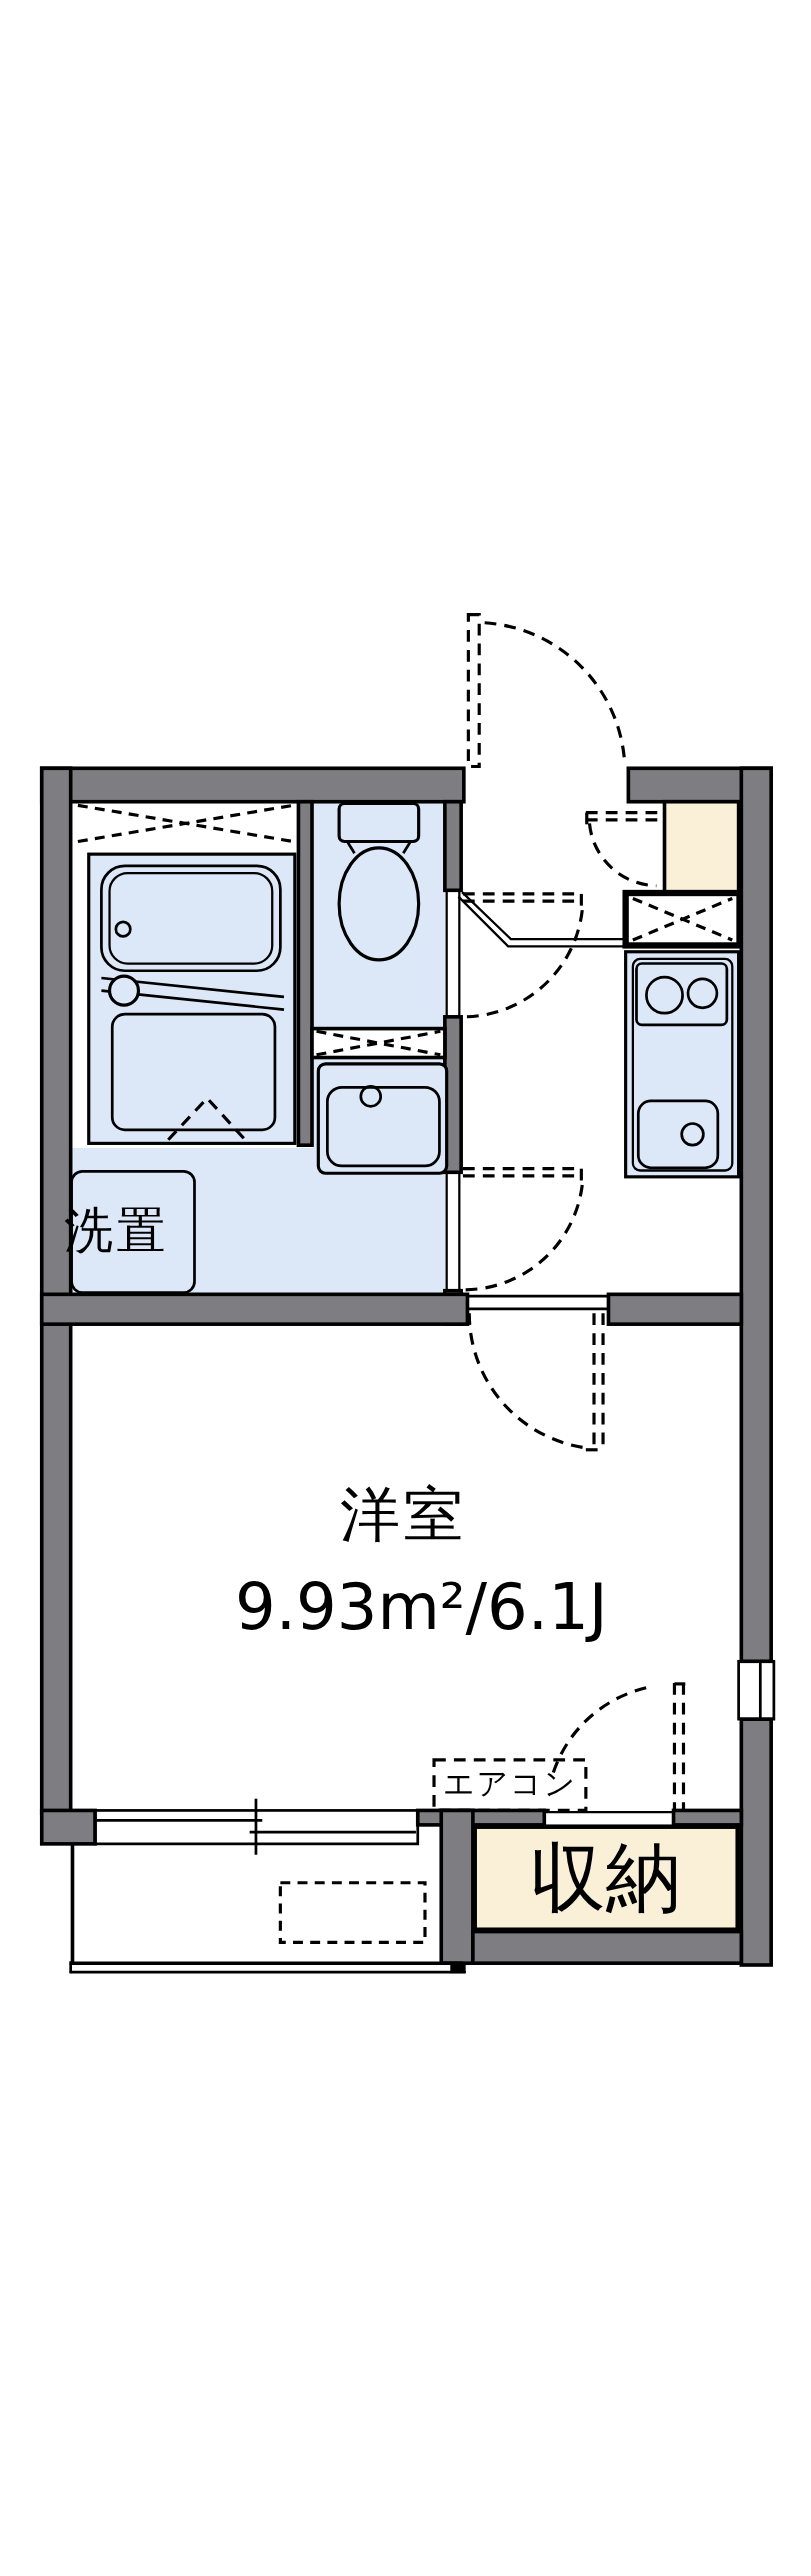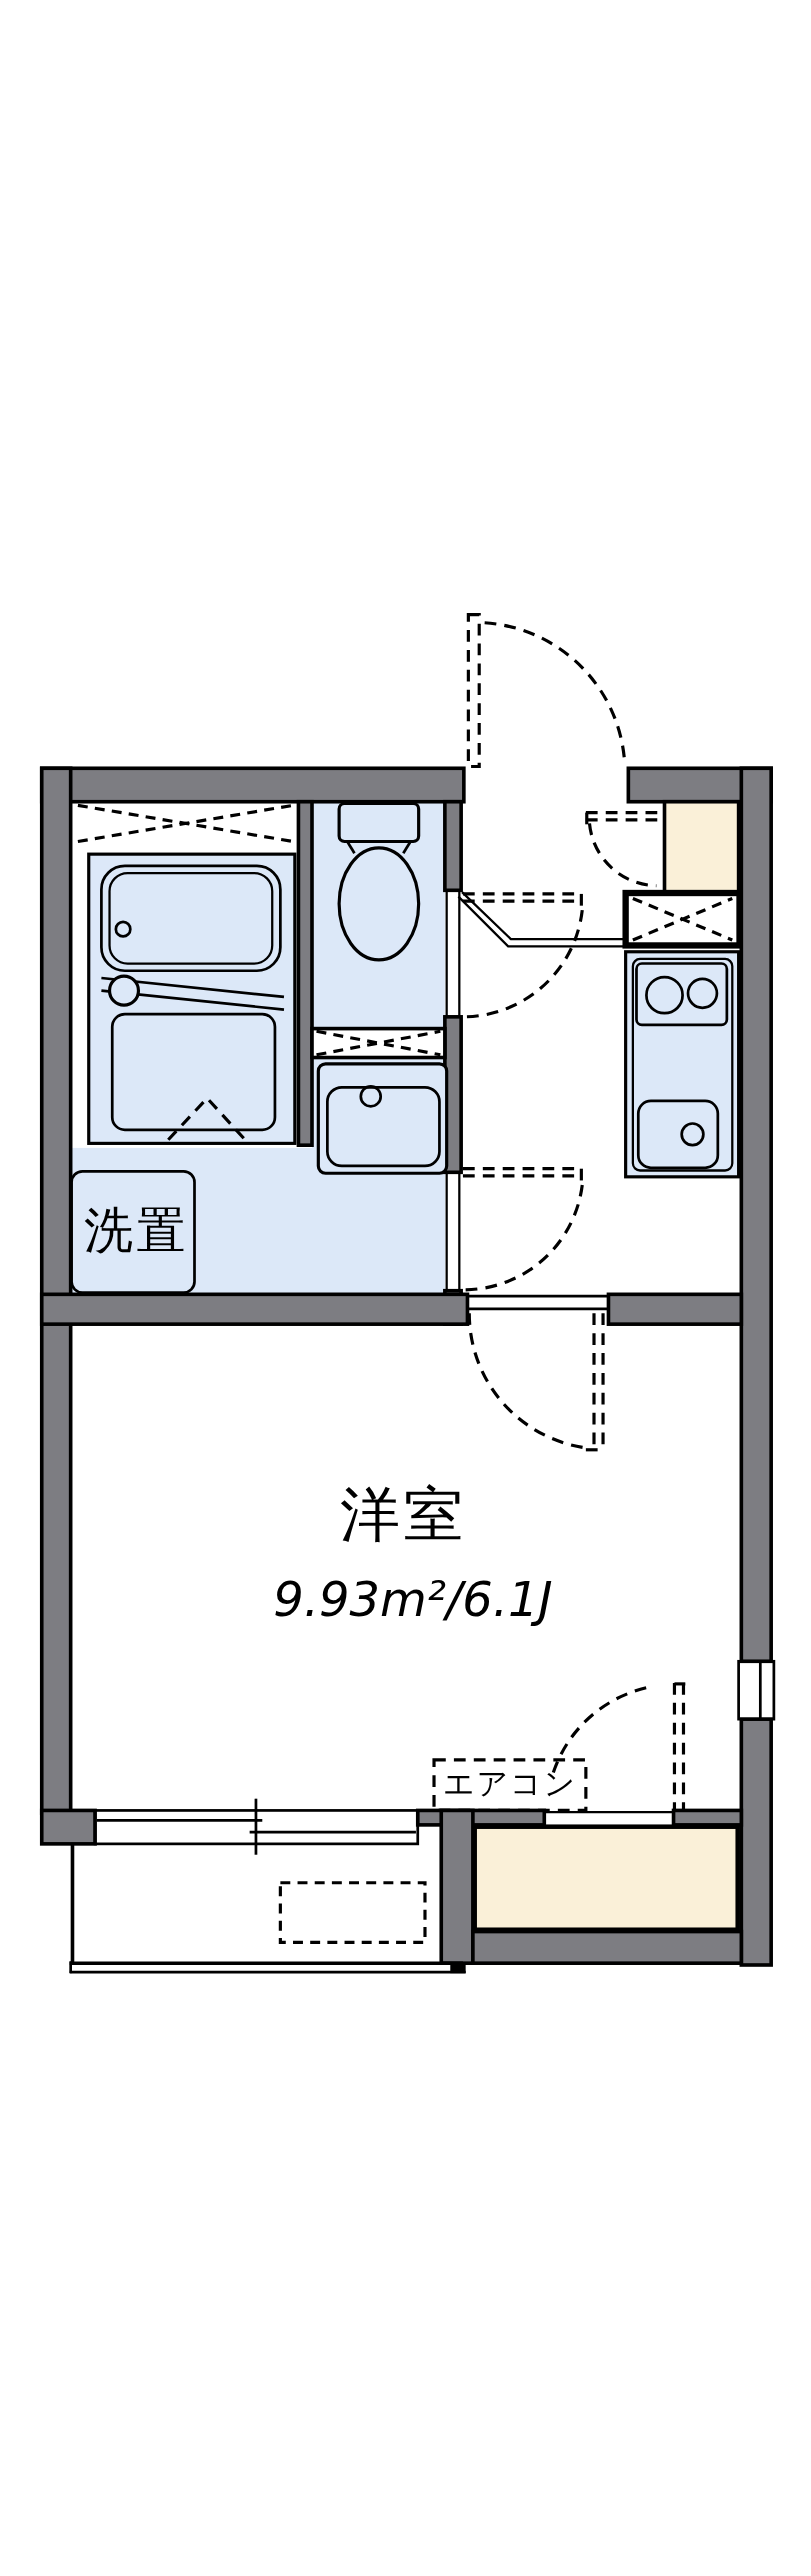--- a/index.html
+++ b/index.html
@@ -179,21 +179,22 @@
       <line class="solid3" x1="78" y1="2170" x2="78" y2="2183"></line>
       <rect x="498" y="2172" width="17" height="11" fill="#000"></rect>
       <rect class="xdash" x="310" y="2083" width="160" height="66" stroke-width="4"></rect>
     </g>
 
     <rect class="door" x="480" y="1947" width="168" height="56" fill="#ffffff"></rect>
   </svg>
 
   <div class="label lbl-center" style="left:268px;top:1484px;width:271px;font-size:60px;letter-spacing:3.6px;">洋室</div>
 
-  <div class="label lbl-center" style="left:246px;top:1575px;width:334px;font-size:48px;font-style:italic;">9.93m²/6.1J</div>
-
-  <div class="label" style="left:84px;top:1206px;font-size:49px;letter-spacing:3.6px;">洗置</div>
+  <div class="label lbl-center" style="left:235px;top:1575px;width:334px;font-size:64px;">9.93m²/6.1J</div>
+
+  <div class="label" style="left:64px;top:1206px;font-size:49px;letter-spacing:3.6px;">洗置</div>
 
   <div class="label lbl-center" style="left:434px;top:1768px;width:152px;font-size:31px;letter-spacing:1.8px;text-align:center;">エアコン</div>
 
+  <div class="label lbl-center" style="left:470px;top:1840px;width:271px;font-size:76px;">収納</div>
 
 </div>
 
 
 </body></html>

